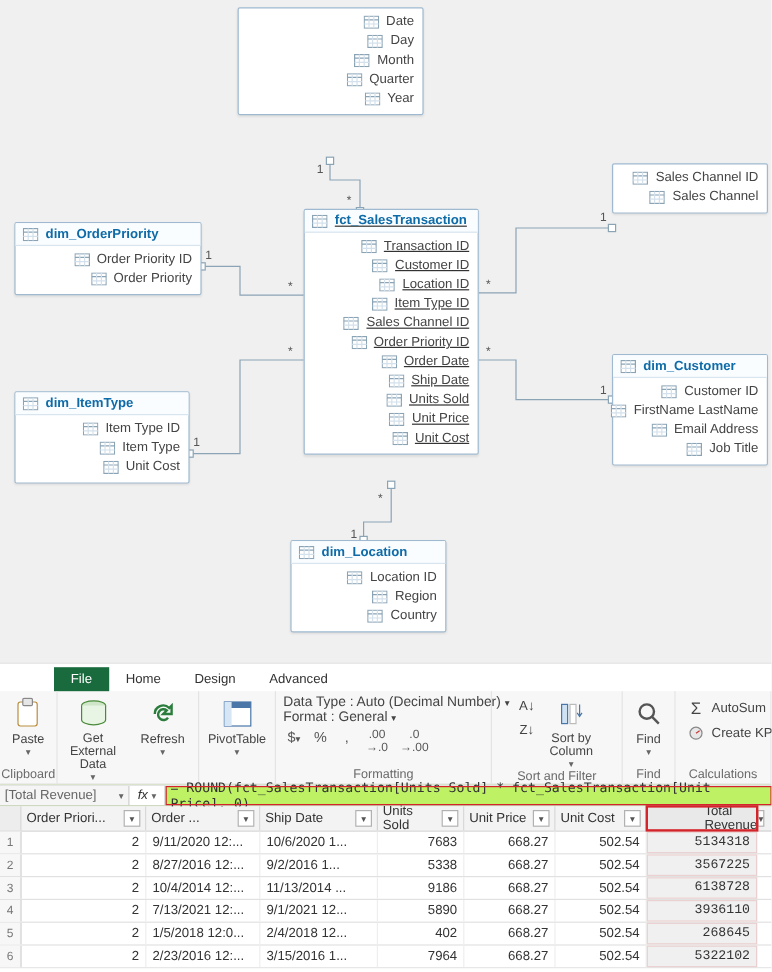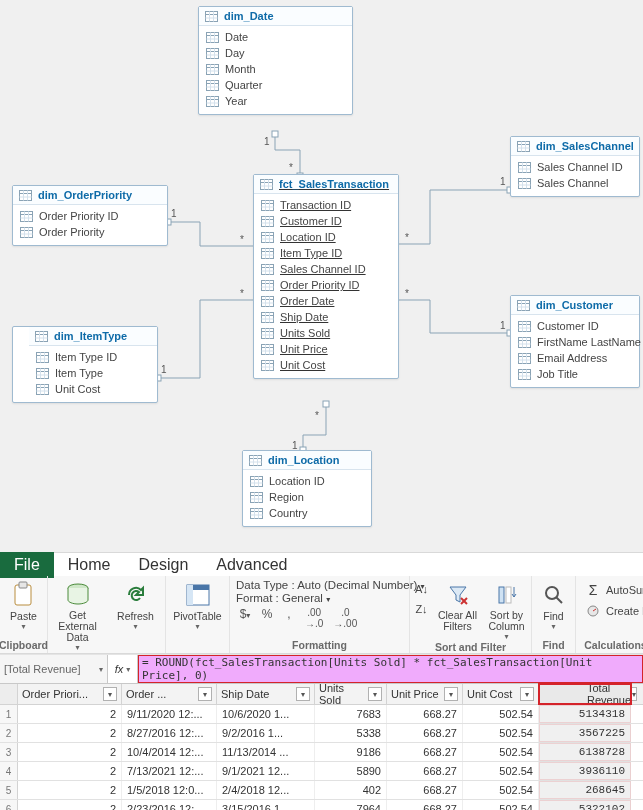--- a/index.html
+++ b/index.html
@@ -38,67 +38,68 @@
     font-size: 11px;
     background: #fafdff;
   }
   .entity .fields { padding: 3px 4px 5px 4px; }
   .entity .field {
     display:flex; align-items:center;
     padding: 2px 3px;
     font-size: 11px;
     color: #444;
     white-space: nowrap;
+    justify-content: flex-end;
   }
   .tbl-icon {
     display:inline-flex; align-items:center; justify-content:center;
     width:13px; height:11px; margin-right:6px;
     flex:0 0 13px;
   }
   .tbl-icon svg { display:block; }
   .card-label { position:absolute; font-size:10px; color:#555; }
 
   
   .ribbon { width:643px; border-top:1px solid #d9d9d9; }
-  .tabstrip { display:flex; height:23px; font-size:16px; align-items:center;}
+  .tabstrip { display:flex; height:23px; font-size:11px; align-items:flex-end;margin-left:45px;}
   .tab {
     padding:4px 14px 4px 14px; cursor:default;
   }
   .tab.active {
     background:#196b3e; color:#fff; font-weight:500;
   }
   .ribbon-body {
     display:flex; height:78px; border-bottom:1px solid #d9d9d9;
     background:#f7f7f7;
   }
   .rgroup {
     display:flex; flex-direction:column; align-items:center;
     border-right:1px solid #e4e4e4; padding:2px 6px 0 6px;
     justify-content:space-between;
   }
   .rgroup .row { display:flex; align-items:flex-start; gap:2px;}
-  .rgroup-label { font-size:10.5px; color:#6a6a6a; padding-bottom:2px;font-weight:bold;}
+  .rgroup-label { font-size:10.5px; color:#6a6a6a; padding-bottom:2px;}
   .bigbtn {
     display:flex; flex-direction:column; align-items:center;
     width:56px; padding-top:2px; font-size:10.5px; text-align:center;
     color:#444; position:relative;
   }
   .bigbtn .icn { width:30px; height:30px; display:flex; align-items:center; justify-content:center; }
   .bigbtn .drop { font-size:8px; color:#666; }
   .smallbtn { display:flex; align-items:center; gap:5px; font-size:11px; color:#444; padding:1px 3px; white-space:nowrap;}
   .smallbtn .icn { width:16px; height:16px; display:flex; align-items:center; justify-content:center;}
   .txt11 { font-size:11.5px; color:#444; white-space:nowrap;}
   .fmtsym { display:flex; gap:10px; font-size:12px; color:#555; padding:2px 3px 2px 3px;}
   .fmtsym span{ min-width:12px; text-align:center;}
   
   
   .fxbar {
-    display:flex; align-items:stretch; height:30px; width:643px;
+    display:flex; align-items:stretch; height:18px; width:643px;
     border-bottom:1px solid #c8c8c8; border-top:1px solid #e4e4e4;
-    font-size:11px; background:#f0abfc;
+    font-size:11px; background:#bef264;
   }
   .fxbar .namebox {
     width:108px; border-right:1px solid #c8c8c8; padding:1px 4px;
     display:flex; align-items:center; justify-content:space-between; color:#666;
     background:#f5f5f5;
   }
   .fxbar .fx {
     width:30px; text-align:left; border-right:1px solid #c8c8c8;
     display:flex; align-items:center; justify-content:center; font-style:italic;
     background:#fff; gap:3px;
@@ -175,359 +176,335 @@
   <span class="card-label" style="left:171px;top:208px">1</span>
   <span class="card-label" style="left:240px;top:234px">*</span>
   <span class="card-label" style="left:161px;top:364px">1</span>
   <span class="card-label" style="left:240px;top:288px">*</span>
   <span class="card-label" style="left:500px;top:320px">1</span>
   <span class="card-label" style="left:405px;top:288px">*</span>
   <span class="card-label" style="left:292px;top:440px">1</span>
   <span class="card-label" style="left:315px;top:410px">*</span>
 
   <div class="entity" id="ent-dim_Date" style="left:198px; top:6px; width:155px;">
+      <div class="fields">
+        <div class="field">
+  <span class="tbl-icon">
+    <svg width="13" height="11">
+              <rect x="0.5" y="0.5" width="12" height="10" fill="#fff" stroke="#8aa3b5"></rect>
+              <line x1="0.5" y1="3.5" x2="12.5" y2="3.5" stroke="#8aa3b5"></line>
+              <line x1="0.5" y1="7" x2="12.5" y2="7" stroke="#d4e1ec"></line>
+              <line x1="4.5" y1="0.5" x2="4.5" y2="10.5" stroke="#d4e1ec"></line>
+              <line x1="8.5" y1="0.5" x2="8.5" y2="10.5" stroke="#d4e1ec"></line>
+            </svg>
+  </span>
+<span>Date</span>
+        </div>
+        <div class="field">
+  <span class="tbl-icon">
+    <svg width="13" height="11">
+              <rect x="0.5" y="0.5" width="12" height="10" fill="#fff" stroke="#8aa3b5"></rect>
+              <line x1="0.5" y1="3.5" x2="12.5" y2="3.5" stroke="#8aa3b5"></line>
+              <line x1="0.5" y1="7" x2="12.5" y2="7" stroke="#d4e1ec"></line>
+              <line x1="4.5" y1="0.5" x2="4.5" y2="10.5" stroke="#d4e1ec"></line>
+              <line x1="8.5" y1="0.5" x2="8.5" y2="10.5" stroke="#d4e1ec"></line>
+            </svg>
+  </span>
+<span>Day</span>
+        </div>
+        <div class="field">
+  <span class="tbl-icon">
+    <svg width="13" height="11">
+              <rect x="0.5" y="0.5" width="12" height="10" fill="#fff" stroke="#8aa3b5"></rect>
+              <line x1="0.5" y1="3.5" x2="12.5" y2="3.5" stroke="#8aa3b5"></line>
+              <line x1="0.5" y1="7" x2="12.5" y2="7" stroke="#d4e1ec"></line>
+              <line x1="4.5" y1="0.5" x2="4.5" y2="10.5" stroke="#d4e1ec"></line>
+              <line x1="8.5" y1="0.5" x2="8.5" y2="10.5" stroke="#d4e1ec"></line>
+            </svg>
+  </span>
+<span>Month</span>
+        </div>
+        <div class="field">
+  <span class="tbl-icon">
+    <svg width="13" height="11">
+              <rect x="0.5" y="0.5" width="12" height="10" fill="#fff" stroke="#8aa3b5"></rect>
+              <line x1="0.5" y1="3.5" x2="12.5" y2="3.5" stroke="#8aa3b5"></line>
+              <line x1="0.5" y1="7" x2="12.5" y2="7" stroke="#d4e1ec"></line>
+              <line x1="4.5" y1="0.5" x2="4.5" y2="10.5" stroke="#d4e1ec"></line>
+              <line x1="8.5" y1="0.5" x2="8.5" y2="10.5" stroke="#d4e1ec"></line>
+            </svg>
+  </span>
+<span>Quarter</span>
+        </div>
+        <div class="field">
+  <span class="tbl-icon">
+    <svg width="13" height="11">
+              <rect x="0.5" y="0.5" width="12" height="10" fill="#fff" stroke="#8aa3b5"></rect>
+              <line x1="0.5" y1="3.5" x2="12.5" y2="3.5" stroke="#8aa3b5"></line>
+              <line x1="0.5" y1="7" x2="12.5" y2="7" stroke="#d4e1ec"></line>
+              <line x1="4.5" y1="0.5" x2="4.5" y2="10.5" stroke="#d4e1ec"></line>
+              <line x1="8.5" y1="0.5" x2="8.5" y2="10.5" stroke="#d4e1ec"></line>
+            </svg>
+  </span>
+<span>Year</span>
+        </div>
+      </div>
+    </div>
+  <div class="entity" id="ent-dim_SalesChannel" style="left:510px; top:136px; width:130px;">
+      <div class="fields">
+        <div class="field">
+  <span class="tbl-icon">
+    <svg width="13" height="11">
+              <rect x="0.5" y="0.5" width="12" height="10" fill="#fff" stroke="#8aa3b5"></rect>
+              <line x1="0.5" y1="3.5" x2="12.5" y2="3.5" stroke="#8aa3b5"></line>
+              <line x1="0.5" y1="7" x2="12.5" y2="7" stroke="#d4e1ec"></line>
+              <line x1="4.5" y1="0.5" x2="4.5" y2="10.5" stroke="#d4e1ec"></line>
+              <line x1="8.5" y1="0.5" x2="8.5" y2="10.5" stroke="#d4e1ec"></line>
+            </svg>
+  </span>
+<span>Sales Channel ID</span>
+        </div>
+        <div class="field">
+  <span class="tbl-icon">
+    <svg width="13" height="11">
+              <rect x="0.5" y="0.5" width="12" height="10" fill="#fff" stroke="#8aa3b5"></rect>
+              <line x1="0.5" y1="3.5" x2="12.5" y2="3.5" stroke="#8aa3b5"></line>
+              <line x1="0.5" y1="7" x2="12.5" y2="7" stroke="#d4e1ec"></line>
+              <line x1="4.5" y1="0.5" x2="4.5" y2="10.5" stroke="#d4e1ec"></line>
+              <line x1="8.5" y1="0.5" x2="8.5" y2="10.5" stroke="#d4e1ec"></line>
+            </svg>
+  </span>
+<span>Sales Channel</span>
+        </div>
+      </div>
+    </div>
+  <div class="entity" id="ent-dim_OrderPriority" style="left:12px; top:185px; width:156px;">
       <div class="title">
   <span class="tbl-icon">
     <svg width="13" height="11">
             <rect x="0.5" y="0.5" width="12" height="10" fill="#fff" stroke="#8aa3b5"></rect>
             <line x1="0.5" y1="3.5" x2="12.5" y2="3.5" stroke="#8aa3b5"></line>
             <line x1="0.5" y1="7" x2="12.5" y2="7" stroke="#d4e1ec"></line>
             <line x1="4.5" y1="0.5" x2="4.5" y2="10.5" stroke="#d4e1ec"></line>
             <line x1="8.5" y1="0.5" x2="8.5" y2="10.5" stroke="#d4e1ec"></line>
           </svg>
   </span>
-<span>dim_Date</span>
+<span>dim_OrderPriority</span>
       </div>
       <div class="fields">
         <div class="field">
   <span class="tbl-icon">
     <svg width="13" height="11">
               <rect x="0.5" y="0.5" width="12" height="10" fill="#fff" stroke="#8aa3b5"></rect>
               <line x1="0.5" y1="3.5" x2="12.5" y2="3.5" stroke="#8aa3b5"></line>
               <line x1="0.5" y1="7" x2="12.5" y2="7" stroke="#d4e1ec"></line>
               <line x1="4.5" y1="0.5" x2="4.5" y2="10.5" stroke="#d4e1ec"></line>
               <line x1="8.5" y1="0.5" x2="8.5" y2="10.5" stroke="#d4e1ec"></line>
             </svg>
   </span>
-<span>Date</span>
-        </div>
-        <div class="field">
-  <span class="tbl-icon">
-    <svg width="13" height="11">
-              <rect x="0.5" y="0.5" width="12" height="10" fill="#fff" stroke="#8aa3b5"></rect>
-              <line x1="0.5" y1="3.5" x2="12.5" y2="3.5" stroke="#8aa3b5"></line>
-              <line x1="0.5" y1="7" x2="12.5" y2="7" stroke="#d4e1ec"></line>
-              <line x1="4.5" y1="0.5" x2="4.5" y2="10.5" stroke="#d4e1ec"></line>
-              <line x1="8.5" y1="0.5" x2="8.5" y2="10.5" stroke="#d4e1ec"></line>
-            </svg>
-  </span>
-<span>Day</span>
-        </div>
-        <div class="field">
-  <span class="tbl-icon">
-    <svg width="13" height="11">
-              <rect x="0.5" y="0.5" width="12" height="10" fill="#fff" stroke="#8aa3b5"></rect>
-              <line x1="0.5" y1="3.5" x2="12.5" y2="3.5" stroke="#8aa3b5"></line>
-              <line x1="0.5" y1="7" x2="12.5" y2="7" stroke="#d4e1ec"></line>
-              <line x1="4.5" y1="0.5" x2="4.5" y2="10.5" stroke="#d4e1ec"></line>
-              <line x1="8.5" y1="0.5" x2="8.5" y2="10.5" stroke="#d4e1ec"></line>
-            </svg>
-  </span>
-<span>Month</span>
-        </div>
-        <div class="field">
-  <span class="tbl-icon">
-    <svg width="13" height="11">
-              <rect x="0.5" y="0.5" width="12" height="10" fill="#fff" stroke="#8aa3b5"></rect>
-              <line x1="0.5" y1="3.5" x2="12.5" y2="3.5" stroke="#8aa3b5"></line>
-              <line x1="0.5" y1="7" x2="12.5" y2="7" stroke="#d4e1ec"></line>
-              <line x1="4.5" y1="0.5" x2="4.5" y2="10.5" stroke="#d4e1ec"></line>
-              <line x1="8.5" y1="0.5" x2="8.5" y2="10.5" stroke="#d4e1ec"></line>
-            </svg>
-  </span>
-<span>Quarter</span>
-        </div>
-        <div class="field">
-  <span class="tbl-icon">
-    <svg width="13" height="11">
-              <rect x="0.5" y="0.5" width="12" height="10" fill="#fff" stroke="#8aa3b5"></rect>
-              <line x1="0.5" y1="3.5" x2="12.5" y2="3.5" stroke="#8aa3b5"></line>
-              <line x1="0.5" y1="7" x2="12.5" y2="7" stroke="#d4e1ec"></line>
-              <line x1="4.5" y1="0.5" x2="4.5" y2="10.5" stroke="#d4e1ec"></line>
-              <line x1="8.5" y1="0.5" x2="8.5" y2="10.5" stroke="#d4e1ec"></line>
-            </svg>
-  </span>
-<span>Year</span>
-        </div>
-      </div>
-    </div>
-  <div class="entity" id="ent-dim_SalesChannel" style="left:510px; top:136px; width:130px;">
+<span>Order Priority ID</span>
+        </div>
+        <div class="field">
+  <span class="tbl-icon">
+    <svg width="13" height="11">
+              <rect x="0.5" y="0.5" width="12" height="10" fill="#fff" stroke="#8aa3b5"></rect>
+              <line x1="0.5" y1="3.5" x2="12.5" y2="3.5" stroke="#8aa3b5"></line>
+              <line x1="0.5" y1="7" x2="12.5" y2="7" stroke="#d4e1ec"></line>
+              <line x1="4.5" y1="0.5" x2="4.5" y2="10.5" stroke="#d4e1ec"></line>
+              <line x1="8.5" y1="0.5" x2="8.5" y2="10.5" stroke="#d4e1ec"></line>
+            </svg>
+  </span>
+<span>Order Priority</span>
+        </div>
+      </div>
+    </div>
+  <div class="entity" id="ent-fct_SalesTransaction" style="left:253px; top:174px; width:146px;text-decoration:underline;">
       <div class="title">
   <span class="tbl-icon">
     <svg width="13" height="11">
             <rect x="0.5" y="0.5" width="12" height="10" fill="#fff" stroke="#8aa3b5"></rect>
             <line x1="0.5" y1="3.5" x2="12.5" y2="3.5" stroke="#8aa3b5"></line>
             <line x1="0.5" y1="7" x2="12.5" y2="7" stroke="#d4e1ec"></line>
             <line x1="4.5" y1="0.5" x2="4.5" y2="10.5" stroke="#d4e1ec"></line>
             <line x1="8.5" y1="0.5" x2="8.5" y2="10.5" stroke="#d4e1ec"></line>
           </svg>
   </span>
-<span>dim_SalesChannel</span>
+<span>fct_SalesTransaction</span>
       </div>
       <div class="fields">
         <div class="field">
   <span class="tbl-icon">
     <svg width="13" height="11">
               <rect x="0.5" y="0.5" width="12" height="10" fill="#fff" stroke="#8aa3b5"></rect>
               <line x1="0.5" y1="3.5" x2="12.5" y2="3.5" stroke="#8aa3b5"></line>
               <line x1="0.5" y1="7" x2="12.5" y2="7" stroke="#d4e1ec"></line>
               <line x1="4.5" y1="0.5" x2="4.5" y2="10.5" stroke="#d4e1ec"></line>
               <line x1="8.5" y1="0.5" x2="8.5" y2="10.5" stroke="#d4e1ec"></line>
             </svg>
   </span>
+<span>Transaction ID</span>
+        </div>
+        <div class="field">
+  <span class="tbl-icon">
+    <svg width="13" height="11">
+              <rect x="0.5" y="0.5" width="12" height="10" fill="#fff" stroke="#8aa3b5"></rect>
+              <line x1="0.5" y1="3.5" x2="12.5" y2="3.5" stroke="#8aa3b5"></line>
+              <line x1="0.5" y1="7" x2="12.5" y2="7" stroke="#d4e1ec"></line>
+              <line x1="4.5" y1="0.5" x2="4.5" y2="10.5" stroke="#d4e1ec"></line>
+              <line x1="8.5" y1="0.5" x2="8.5" y2="10.5" stroke="#d4e1ec"></line>
+            </svg>
+  </span>
+<span>Customer ID</span>
+        </div>
+        <div class="field">
+  <span class="tbl-icon">
+    <svg width="13" height="11">
+              <rect x="0.5" y="0.5" width="12" height="10" fill="#fff" stroke="#8aa3b5"></rect>
+              <line x1="0.5" y1="3.5" x2="12.5" y2="3.5" stroke="#8aa3b5"></line>
+              <line x1="0.5" y1="7" x2="12.5" y2="7" stroke="#d4e1ec"></line>
+              <line x1="4.5" y1="0.5" x2="4.5" y2="10.5" stroke="#d4e1ec"></line>
+              <line x1="8.5" y1="0.5" x2="8.5" y2="10.5" stroke="#d4e1ec"></line>
+            </svg>
+  </span>
+<span>Location ID</span>
+        </div>
+        <div class="field">
+  <span class="tbl-icon">
+    <svg width="13" height="11">
+              <rect x="0.5" y="0.5" width="12" height="10" fill="#fff" stroke="#8aa3b5"></rect>
+              <line x1="0.5" y1="3.5" x2="12.5" y2="3.5" stroke="#8aa3b5"></line>
+              <line x1="0.5" y1="7" x2="12.5" y2="7" stroke="#d4e1ec"></line>
+              <line x1="4.5" y1="0.5" x2="4.5" y2="10.5" stroke="#d4e1ec"></line>
+              <line x1="8.5" y1="0.5" x2="8.5" y2="10.5" stroke="#d4e1ec"></line>
+            </svg>
+  </span>
+<span>Item Type ID</span>
+        </div>
+        <div class="field">
+  <span class="tbl-icon">
+    <svg width="13" height="11">
+              <rect x="0.5" y="0.5" width="12" height="10" fill="#fff" stroke="#8aa3b5"></rect>
+              <line x1="0.5" y1="3.5" x2="12.5" y2="3.5" stroke="#8aa3b5"></line>
+              <line x1="0.5" y1="7" x2="12.5" y2="7" stroke="#d4e1ec"></line>
+              <line x1="4.5" y1="0.5" x2="4.5" y2="10.5" stroke="#d4e1ec"></line>
+              <line x1="8.5" y1="0.5" x2="8.5" y2="10.5" stroke="#d4e1ec"></line>
+            </svg>
+  </span>
 <span>Sales Channel ID</span>
         </div>
         <div class="field">
   <span class="tbl-icon">
     <svg width="13" height="11">
               <rect x="0.5" y="0.5" width="12" height="10" fill="#fff" stroke="#8aa3b5"></rect>
               <line x1="0.5" y1="3.5" x2="12.5" y2="3.5" stroke="#8aa3b5"></line>
               <line x1="0.5" y1="7" x2="12.5" y2="7" stroke="#d4e1ec"></line>
               <line x1="4.5" y1="0.5" x2="4.5" y2="10.5" stroke="#d4e1ec"></line>
               <line x1="8.5" y1="0.5" x2="8.5" y2="10.5" stroke="#d4e1ec"></line>
             </svg>
   </span>
-<span>Sales Channel</span>
-        </div>
-      </div>
-    </div>
-  <div class="entity" id="ent-dim_OrderPriority" style="left:12px; top:185px; width:156px;">
+<span>Order Priority ID</span>
+        </div>
+        <div class="field">
+  <span class="tbl-icon">
+    <svg width="13" height="11">
+              <rect x="0.5" y="0.5" width="12" height="10" fill="#fff" stroke="#8aa3b5"></rect>
+              <line x1="0.5" y1="3.5" x2="12.5" y2="3.5" stroke="#8aa3b5"></line>
+              <line x1="0.5" y1="7" x2="12.5" y2="7" stroke="#d4e1ec"></line>
+              <line x1="4.5" y1="0.5" x2="4.5" y2="10.5" stroke="#d4e1ec"></line>
+              <line x1="8.5" y1="0.5" x2="8.5" y2="10.5" stroke="#d4e1ec"></line>
+            </svg>
+  </span>
+<span>Order Date</span>
+        </div>
+        <div class="field">
+  <span class="tbl-icon">
+    <svg width="13" height="11">
+              <rect x="0.5" y="0.5" width="12" height="10" fill="#fff" stroke="#8aa3b5"></rect>
+              <line x1="0.5" y1="3.5" x2="12.5" y2="3.5" stroke="#8aa3b5"></line>
+              <line x1="0.5" y1="7" x2="12.5" y2="7" stroke="#d4e1ec"></line>
+              <line x1="4.5" y1="0.5" x2="4.5" y2="10.5" stroke="#d4e1ec"></line>
+              <line x1="8.5" y1="0.5" x2="8.5" y2="10.5" stroke="#d4e1ec"></line>
+            </svg>
+  </span>
+<span>Ship Date</span>
+        </div>
+        <div class="field">
+  <span class="tbl-icon">
+    <svg width="13" height="11">
+              <rect x="0.5" y="0.5" width="12" height="10" fill="#fff" stroke="#8aa3b5"></rect>
+              <line x1="0.5" y1="3.5" x2="12.5" y2="3.5" stroke="#8aa3b5"></line>
+              <line x1="0.5" y1="7" x2="12.5" y2="7" stroke="#d4e1ec"></line>
+              <line x1="4.5" y1="0.5" x2="4.5" y2="10.5" stroke="#d4e1ec"></line>
+              <line x1="8.5" y1="0.5" x2="8.5" y2="10.5" stroke="#d4e1ec"></line>
+            </svg>
+  </span>
+<span>Units Sold</span>
+        </div>
+        <div class="field">
+  <span class="tbl-icon">
+    <svg width="13" height="11">
+              <rect x="0.5" y="0.5" width="12" height="10" fill="#fff" stroke="#8aa3b5"></rect>
+              <line x1="0.5" y1="3.5" x2="12.5" y2="3.5" stroke="#8aa3b5"></line>
+              <line x1="0.5" y1="7" x2="12.5" y2="7" stroke="#d4e1ec"></line>
+              <line x1="4.5" y1="0.5" x2="4.5" y2="10.5" stroke="#d4e1ec"></line>
+              <line x1="8.5" y1="0.5" x2="8.5" y2="10.5" stroke="#d4e1ec"></line>
+            </svg>
+  </span>
+<span>Unit Price</span>
+        </div>
+        <div class="field">
+  <span class="tbl-icon">
+    <svg width="13" height="11">
+              <rect x="0.5" y="0.5" width="12" height="10" fill="#fff" stroke="#8aa3b5"></rect>
+              <line x1="0.5" y1="3.5" x2="12.5" y2="3.5" stroke="#8aa3b5"></line>
+              <line x1="0.5" y1="7" x2="12.5" y2="7" stroke="#d4e1ec"></line>
+              <line x1="4.5" y1="0.5" x2="4.5" y2="10.5" stroke="#d4e1ec"></line>
+              <line x1="8.5" y1="0.5" x2="8.5" y2="10.5" stroke="#d4e1ec"></line>
+            </svg>
+  </span>
+<span>Unit Cost</span>
+        </div>
+      </div>
+    </div>
+  <div class="entity" id="ent-dim_Customer" style="left:510px; top:295px; width:130px;">
       <div class="title">
   <span class="tbl-icon">
     <svg width="13" height="11">
             <rect x="0.5" y="0.5" width="12" height="10" fill="#fff" stroke="#8aa3b5"></rect>
             <line x1="0.5" y1="3.5" x2="12.5" y2="3.5" stroke="#8aa3b5"></line>
             <line x1="0.5" y1="7" x2="12.5" y2="7" stroke="#d4e1ec"></line>
             <line x1="4.5" y1="0.5" x2="4.5" y2="10.5" stroke="#d4e1ec"></line>
             <line x1="8.5" y1="0.5" x2="8.5" y2="10.5" stroke="#d4e1ec"></line>
           </svg>
   </span>
-<span>dim_OrderPriority</span>
+<span>dim_Customer</span>
       </div>
       <div class="fields">
         <div class="field">
   <span class="tbl-icon">
     <svg width="13" height="11">
               <rect x="0.5" y="0.5" width="12" height="10" fill="#fff" stroke="#8aa3b5"></rect>
               <line x1="0.5" y1="3.5" x2="12.5" y2="3.5" stroke="#8aa3b5"></line>
               <line x1="0.5" y1="7" x2="12.5" y2="7" stroke="#d4e1ec"></line>
               <line x1="4.5" y1="0.5" x2="4.5" y2="10.5" stroke="#d4e1ec"></line>
               <line x1="8.5" y1="0.5" x2="8.5" y2="10.5" stroke="#d4e1ec"></line>
             </svg>
   </span>
-<span>Order Priority ID</span>
-        </div>
-        <div class="field">
-  <span class="tbl-icon">
-    <svg width="13" height="11">
-              <rect x="0.5" y="0.5" width="12" height="10" fill="#fff" stroke="#8aa3b5"></rect>
-              <line x1="0.5" y1="3.5" x2="12.5" y2="3.5" stroke="#8aa3b5"></line>
-              <line x1="0.5" y1="7" x2="12.5" y2="7" stroke="#d4e1ec"></line>
-              <line x1="4.5" y1="0.5" x2="4.5" y2="10.5" stroke="#d4e1ec"></line>
-              <line x1="8.5" y1="0.5" x2="8.5" y2="10.5" stroke="#d4e1ec"></line>
-            </svg>
-  </span>
-<span>Order Priority</span>
-        </div>
-      </div>
-    </div>
-  <div class="entity" id="ent-fct_SalesTransaction" style="left:253px; top:174px; width:146px;text-decoration:underline;">
-      <div class="title">
-  <span class="tbl-icon">
-    <svg width="13" height="11">
-            <rect x="0.5" y="0.5" width="12" height="10" fill="#fff" stroke="#8aa3b5"></rect>
-            <line x1="0.5" y1="3.5" x2="12.5" y2="3.5" stroke="#8aa3b5"></line>
-            <line x1="0.5" y1="7" x2="12.5" y2="7" stroke="#d4e1ec"></line>
-            <line x1="4.5" y1="0.5" x2="4.5" y2="10.5" stroke="#d4e1ec"></line>
-            <line x1="8.5" y1="0.5" x2="8.5" y2="10.5" stroke="#d4e1ec"></line>
-          </svg>
-  </span>
-<span>fct_SalesTransaction</span>
-      </div>
-      <div class="fields">
-        <div class="field">
-  <span class="tbl-icon">
-    <svg width="13" height="11">
-              <rect x="0.5" y="0.5" width="12" height="10" fill="#fff" stroke="#8aa3b5"></rect>
-              <line x1="0.5" y1="3.5" x2="12.5" y2="3.5" stroke="#8aa3b5"></line>
-              <line x1="0.5" y1="7" x2="12.5" y2="7" stroke="#d4e1ec"></line>
-              <line x1="4.5" y1="0.5" x2="4.5" y2="10.5" stroke="#d4e1ec"></line>
-              <line x1="8.5" y1="0.5" x2="8.5" y2="10.5" stroke="#d4e1ec"></line>
-            </svg>
-  </span>
-<span>Transaction ID</span>
-        </div>
-        <div class="field">
-  <span class="tbl-icon">
-    <svg width="13" height="11">
-              <rect x="0.5" y="0.5" width="12" height="10" fill="#fff" stroke="#8aa3b5"></rect>
-              <line x1="0.5" y1="3.5" x2="12.5" y2="3.5" stroke="#8aa3b5"></line>
-              <line x1="0.5" y1="7" x2="12.5" y2="7" stroke="#d4e1ec"></line>
-              <line x1="4.5" y1="0.5" x2="4.5" y2="10.5" stroke="#d4e1ec"></line>
-              <line x1="8.5" y1="0.5" x2="8.5" y2="10.5" stroke="#d4e1ec"></line>
-            </svg>
-  </span>
 <span>Customer ID</span>
         </div>
         <div class="field">
   <span class="tbl-icon">
     <svg width="13" height="11">
               <rect x="0.5" y="0.5" width="12" height="10" fill="#fff" stroke="#8aa3b5"></rect>
               <line x1="0.5" y1="3.5" x2="12.5" y2="3.5" stroke="#8aa3b5"></line>
               <line x1="0.5" y1="7" x2="12.5" y2="7" stroke="#d4e1ec"></line>
               <line x1="4.5" y1="0.5" x2="4.5" y2="10.5" stroke="#d4e1ec"></line>
               <line x1="8.5" y1="0.5" x2="8.5" y2="10.5" stroke="#d4e1ec"></line>
             </svg>
   </span>
-<span>Location ID</span>
-        </div>
-        <div class="field">
-  <span class="tbl-icon">
-    <svg width="13" height="11">
-              <rect x="0.5" y="0.5" width="12" height="10" fill="#fff" stroke="#8aa3b5"></rect>
-              <line x1="0.5" y1="3.5" x2="12.5" y2="3.5" stroke="#8aa3b5"></line>
-              <line x1="0.5" y1="7" x2="12.5" y2="7" stroke="#d4e1ec"></line>
-              <line x1="4.5" y1="0.5" x2="4.5" y2="10.5" stroke="#d4e1ec"></line>
-              <line x1="8.5" y1="0.5" x2="8.5" y2="10.5" stroke="#d4e1ec"></line>
-            </svg>
-  </span>
-<span>Item Type ID</span>
-        </div>
-        <div class="field">
-  <span class="tbl-icon">
-    <svg width="13" height="11">
-              <rect x="0.5" y="0.5" width="12" height="10" fill="#fff" stroke="#8aa3b5"></rect>
-              <line x1="0.5" y1="3.5" x2="12.5" y2="3.5" stroke="#8aa3b5"></line>
-              <line x1="0.5" y1="7" x2="12.5" y2="7" stroke="#d4e1ec"></line>
-              <line x1="4.5" y1="0.5" x2="4.5" y2="10.5" stroke="#d4e1ec"></line>
-              <line x1="8.5" y1="0.5" x2="8.5" y2="10.5" stroke="#d4e1ec"></line>
-            </svg>
-  </span>
-<span>Sales Channel ID</span>
-        </div>
-        <div class="field">
-  <span class="tbl-icon">
-    <svg width="13" height="11">
-              <rect x="0.5" y="0.5" width="12" height="10" fill="#fff" stroke="#8aa3b5"></rect>
-              <line x1="0.5" y1="3.5" x2="12.5" y2="3.5" stroke="#8aa3b5"></line>
-              <line x1="0.5" y1="7" x2="12.5" y2="7" stroke="#d4e1ec"></line>
-              <line x1="4.5" y1="0.5" x2="4.5" y2="10.5" stroke="#d4e1ec"></line>
-              <line x1="8.5" y1="0.5" x2="8.5" y2="10.5" stroke="#d4e1ec"></line>
-            </svg>
-  </span>
-<span>Order Priority ID</span>
-        </div>
-        <div class="field">
-  <span class="tbl-icon">
-    <svg width="13" height="11">
-              <rect x="0.5" y="0.5" width="12" height="10" fill="#fff" stroke="#8aa3b5"></rect>
-              <line x1="0.5" y1="3.5" x2="12.5" y2="3.5" stroke="#8aa3b5"></line>
-              <line x1="0.5" y1="7" x2="12.5" y2="7" stroke="#d4e1ec"></line>
-              <line x1="4.5" y1="0.5" x2="4.5" y2="10.5" stroke="#d4e1ec"></line>
-              <line x1="8.5" y1="0.5" x2="8.5" y2="10.5" stroke="#d4e1ec"></line>
-            </svg>
-  </span>
-<span>Order Date</span>
-        </div>
-        <div class="field">
-  <span class="tbl-icon">
-    <svg width="13" height="11">
-              <rect x="0.5" y="0.5" width="12" height="10" fill="#fff" stroke="#8aa3b5"></rect>
-              <line x1="0.5" y1="3.5" x2="12.5" y2="3.5" stroke="#8aa3b5"></line>
-              <line x1="0.5" y1="7" x2="12.5" y2="7" stroke="#d4e1ec"></line>
-              <line x1="4.5" y1="0.5" x2="4.5" y2="10.5" stroke="#d4e1ec"></line>
-              <line x1="8.5" y1="0.5" x2="8.5" y2="10.5" stroke="#d4e1ec"></line>
-            </svg>
-  </span>
-<span>Ship Date</span>
-        </div>
-        <div class="field">
-  <span class="tbl-icon">
-    <svg width="13" height="11">
-              <rect x="0.5" y="0.5" width="12" height="10" fill="#fff" stroke="#8aa3b5"></rect>
-              <line x1="0.5" y1="3.5" x2="12.5" y2="3.5" stroke="#8aa3b5"></line>
-              <line x1="0.5" y1="7" x2="12.5" y2="7" stroke="#d4e1ec"></line>
-              <line x1="4.5" y1="0.5" x2="4.5" y2="10.5" stroke="#d4e1ec"></line>
-              <line x1="8.5" y1="0.5" x2="8.5" y2="10.5" stroke="#d4e1ec"></line>
-            </svg>
-  </span>
-<span>Units Sold</span>
-        </div>
-        <div class="field">
-  <span class="tbl-icon">
-    <svg width="13" height="11">
-              <rect x="0.5" y="0.5" width="12" height="10" fill="#fff" stroke="#8aa3b5"></rect>
-              <line x1="0.5" y1="3.5" x2="12.5" y2="3.5" stroke="#8aa3b5"></line>
-              <line x1="0.5" y1="7" x2="12.5" y2="7" stroke="#d4e1ec"></line>
-              <line x1="4.5" y1="0.5" x2="4.5" y2="10.5" stroke="#d4e1ec"></line>
-              <line x1="8.5" y1="0.5" x2="8.5" y2="10.5" stroke="#d4e1ec"></line>
-            </svg>
-  </span>
-<span>Unit Price</span>
-        </div>
-        <div class="field">
-  <span class="tbl-icon">
-    <svg width="13" height="11">
-              <rect x="0.5" y="0.5" width="12" height="10" fill="#fff" stroke="#8aa3b5"></rect>
-              <line x1="0.5" y1="3.5" x2="12.5" y2="3.5" stroke="#8aa3b5"></line>
-              <line x1="0.5" y1="7" x2="12.5" y2="7" stroke="#d4e1ec"></line>
-              <line x1="4.5" y1="0.5" x2="4.5" y2="10.5" stroke="#d4e1ec"></line>
-              <line x1="8.5" y1="0.5" x2="8.5" y2="10.5" stroke="#d4e1ec"></line>
-            </svg>
-  </span>
-<span>Unit Cost</span>
-        </div>
-      </div>
-    </div>
-  <div class="entity" id="ent-dim_Customer" style="left:510px; top:295px; width:130px;">
-      <div class="title">
-  <span class="tbl-icon">
-    <svg width="13" height="11">
-            <rect x="0.5" y="0.5" width="12" height="10" fill="#fff" stroke="#8aa3b5"></rect>
-            <line x1="0.5" y1="3.5" x2="12.5" y2="3.5" stroke="#8aa3b5"></line>
-            <line x1="0.5" y1="7" x2="12.5" y2="7" stroke="#d4e1ec"></line>
-            <line x1="4.5" y1="0.5" x2="4.5" y2="10.5" stroke="#d4e1ec"></line>
-            <line x1="8.5" y1="0.5" x2="8.5" y2="10.5" stroke="#d4e1ec"></line>
-          </svg>
-  </span>
-<span>dim_Customer</span>
-      </div>
-      <div class="fields">
-        <div class="field">
-  <span class="tbl-icon">
-    <svg width="13" height="11">
-              <rect x="0.5" y="0.5" width="12" height="10" fill="#fff" stroke="#8aa3b5"></rect>
-              <line x1="0.5" y1="3.5" x2="12.5" y2="3.5" stroke="#8aa3b5"></line>
-              <line x1="0.5" y1="7" x2="12.5" y2="7" stroke="#d4e1ec"></line>
-              <line x1="4.5" y1="0.5" x2="4.5" y2="10.5" stroke="#d4e1ec"></line>
-              <line x1="8.5" y1="0.5" x2="8.5" y2="10.5" stroke="#d4e1ec"></line>
-            </svg>
-  </span>
-<span>Customer ID</span>
-        </div>
-        <div class="field">
-  <span class="tbl-icon">
-    <svg width="13" height="11">
-              <rect x="0.5" y="0.5" width="12" height="10" fill="#fff" stroke="#8aa3b5"></rect>
-              <line x1="0.5" y1="3.5" x2="12.5" y2="3.5" stroke="#8aa3b5"></line>
-              <line x1="0.5" y1="7" x2="12.5" y2="7" stroke="#d4e1ec"></line>
-              <line x1="4.5" y1="0.5" x2="4.5" y2="10.5" stroke="#d4e1ec"></line>
-              <line x1="8.5" y1="0.5" x2="8.5" y2="10.5" stroke="#d4e1ec"></line>
-            </svg>
-  </span>
 <span>FirstName LastName</span>
         </div>
         <div class="field">
   <span class="tbl-icon">
     <svg width="13" height="11">
               <rect x="0.5" y="0.5" width="12" height="10" fill="#fff" stroke="#8aa3b5"></rect>
               <line x1="0.5" y1="3.5" x2="12.5" y2="3.5" stroke="#8aa3b5"></line>
               <line x1="0.5" y1="7" x2="12.5" y2="7" stroke="#d4e1ec"></line>
               <line x1="4.5" y1="0.5" x2="4.5" y2="10.5" stroke="#d4e1ec"></line>
               <line x1="8.5" y1="0.5" x2="8.5" y2="10.5" stroke="#d4e1ec"></line>
@@ -542,21 +519,21 @@
               <line x1="0.5" y1="3.5" x2="12.5" y2="3.5" stroke="#8aa3b5"></line>
               <line x1="0.5" y1="7" x2="12.5" y2="7" stroke="#d4e1ec"></line>
               <line x1="4.5" y1="0.5" x2="4.5" y2="10.5" stroke="#d4e1ec"></line>
               <line x1="8.5" y1="0.5" x2="8.5" y2="10.5" stroke="#d4e1ec"></line>
             </svg>
   </span>
 <span>Job Title</span>
         </div>
       </div>
     </div>
-  <div class="entity" id="ent-dim_ItemType" style="left:12px; top:326px; width:146px;padding-left:16px;">
+  <div class="entity" id="ent-dim_ItemType" style="left:12px; top:326px; width:146px;">
       <div class="title">
   <span class="tbl-icon">
     <svg width="13" height="11">
             <rect x="0.5" y="0.5" width="12" height="10" fill="#fff" stroke="#8aa3b5"></rect>
             <line x1="0.5" y1="3.5" x2="12.5" y2="3.5" stroke="#8aa3b5"></line>
             <line x1="0.5" y1="7" x2="12.5" y2="7" stroke="#d4e1ec"></line>
             <line x1="4.5" y1="0.5" x2="4.5" y2="10.5" stroke="#d4e1ec"></line>
             <line x1="8.5" y1="0.5" x2="8.5" y2="10.5" stroke="#d4e1ec"></line>
           </svg>
   </span>
@@ -740,30 +717,20 @@
     <div class="rgroup" style="width:122px">
       <div class="row">
         <div style="display:flex;flex-direction:column;gap:2px;padding-top:2px">
           <span class="smallbtn">
               <span class="icn">A↓</span>
             </span>
           <span class="smallbtn">
               <span class="icn">Z↓</span>
             </span>
         </div>
-        <div class="bigbtn" style="width:46px">
-          <span class="icn">
-            <svg width="22" height="22">
-                <path d="M3 3h16l-6 8v7l-4-2v-5z" fill="#dce9f5" stroke="#4a76a8"></path>
-                <line x1="14" y1="14" x2="20" y2="20" stroke="#c33" stroke-width="2"></line>
-                <line x1="20" y1="14" x2="14" y2="20" stroke="#c33" stroke-width="2"></line>
-              </svg>
-          </span>
-          <span style="line-height:1.05">Clear All Filters</span>
-        </div>
         <div class="bigbtn" style="width:48px">
           <span class="icn">
             <svg width="22" height="22">
                 <rect x="3" y="3" width="5" height="16" fill="#cfe2f3" stroke="#4a76a8"></rect>
                 <rect x="10" y="3" width="5" height="16" fill="#fff" stroke="#bbb"></rect>
                 <path d="M18 3v10m-2-3 2 3 2-3" stroke="#4a76a8" fill="none"></path>
               </svg>
           </span>
           <span style="line-height:1.05">Sort by Column</span>
           <span class="drop">▾</span>

